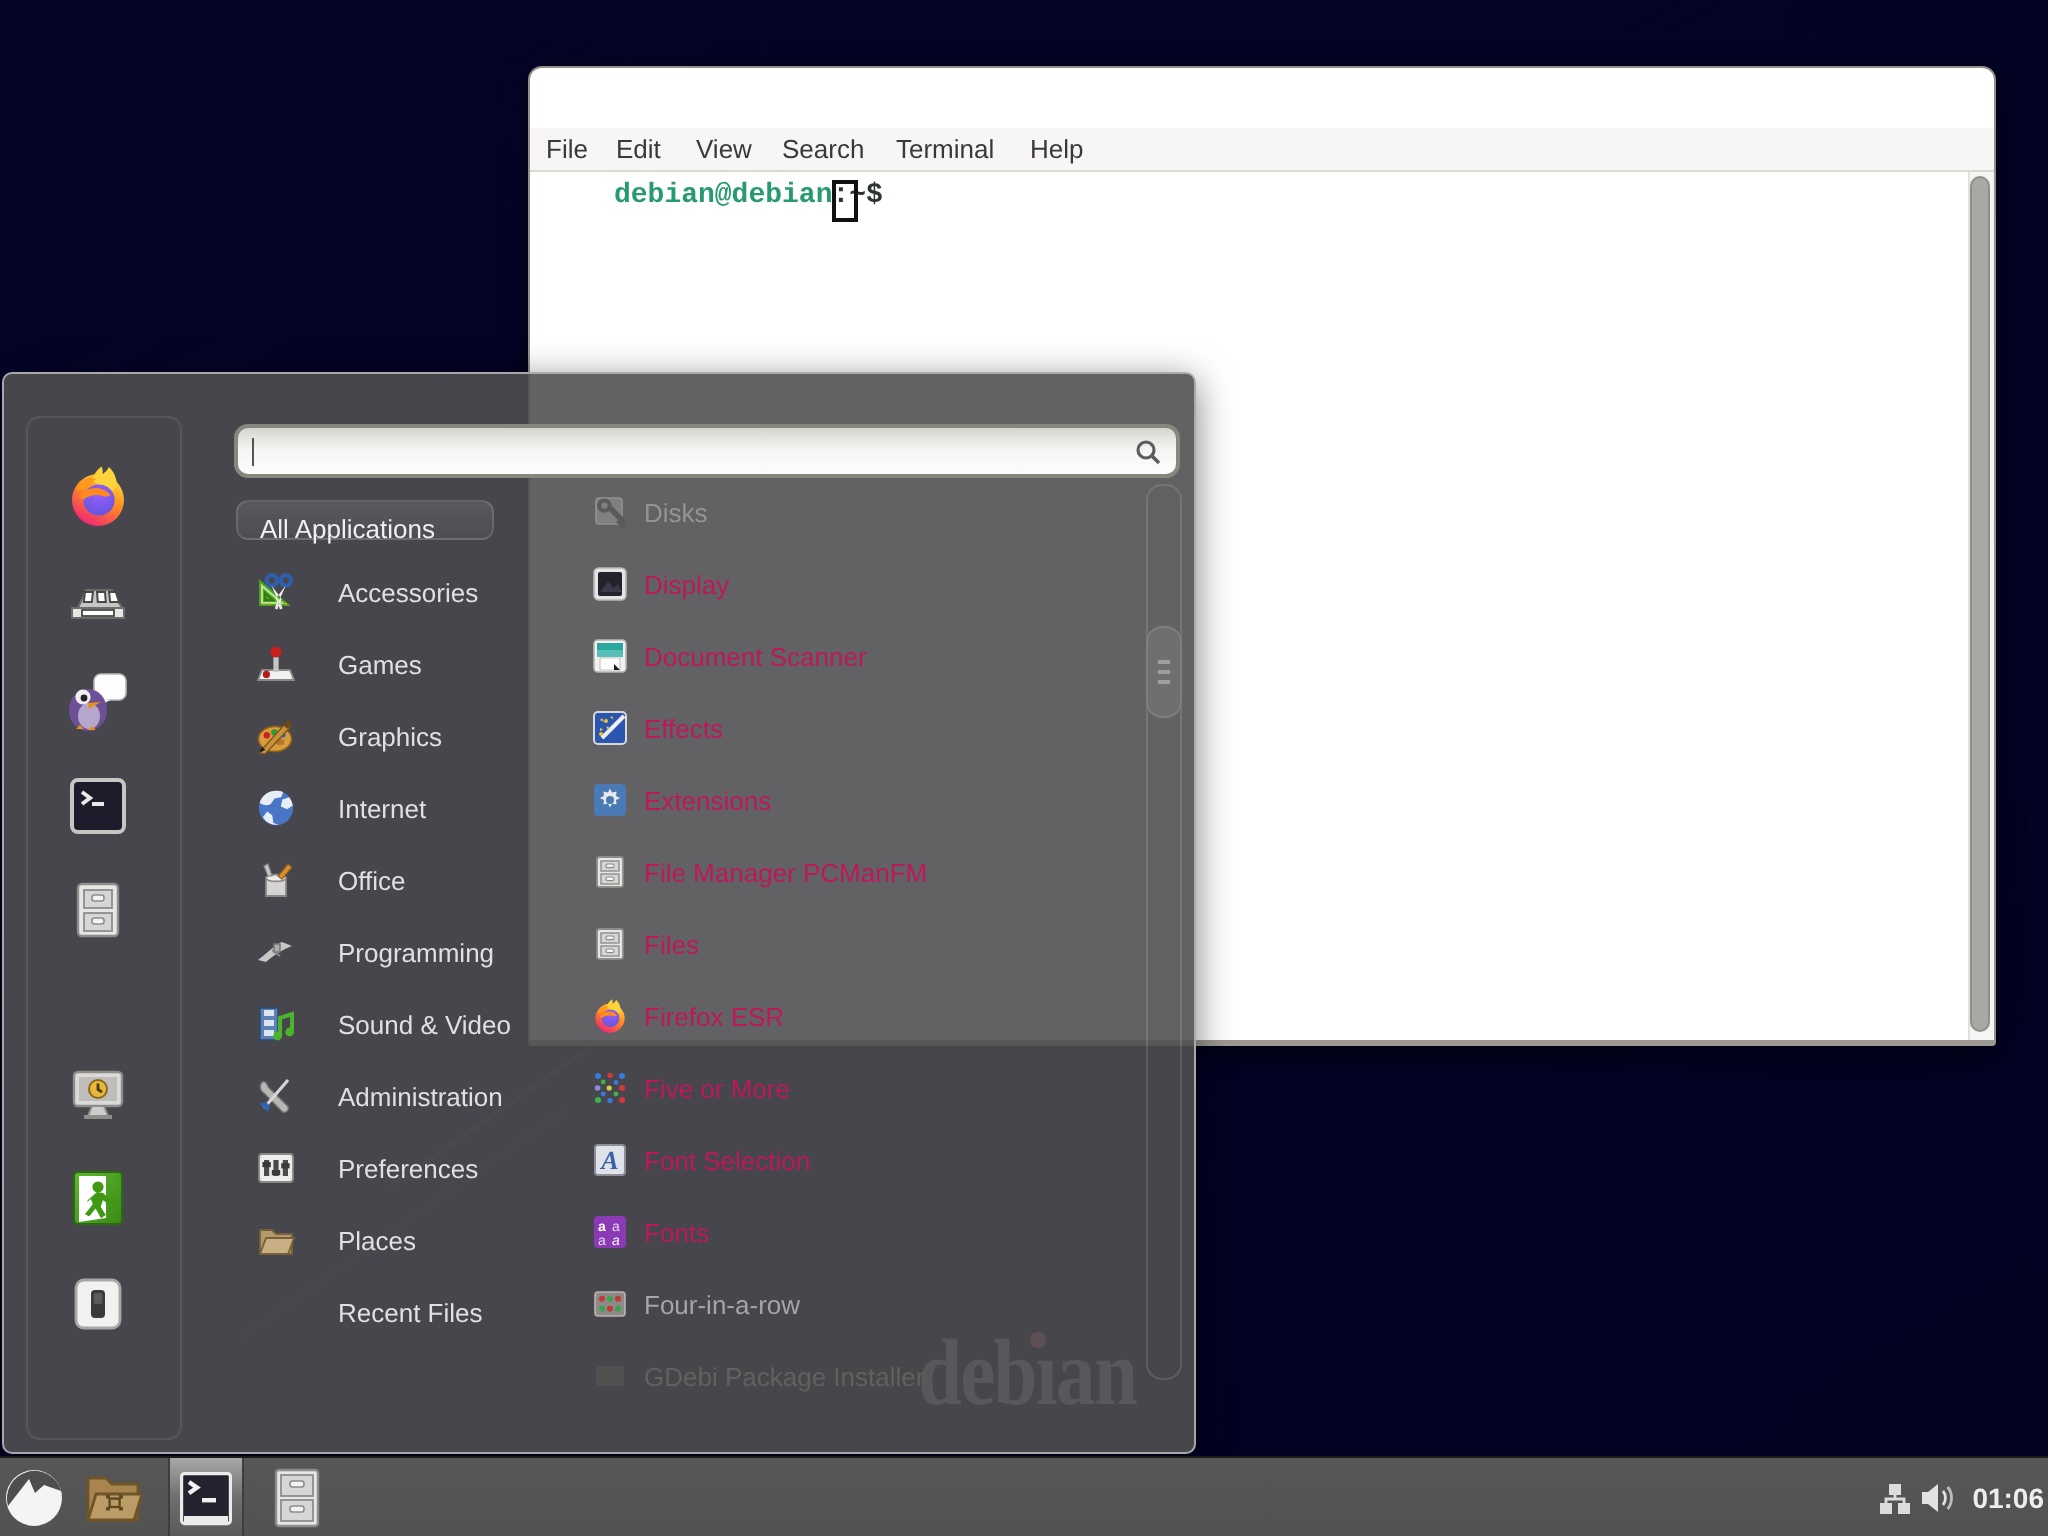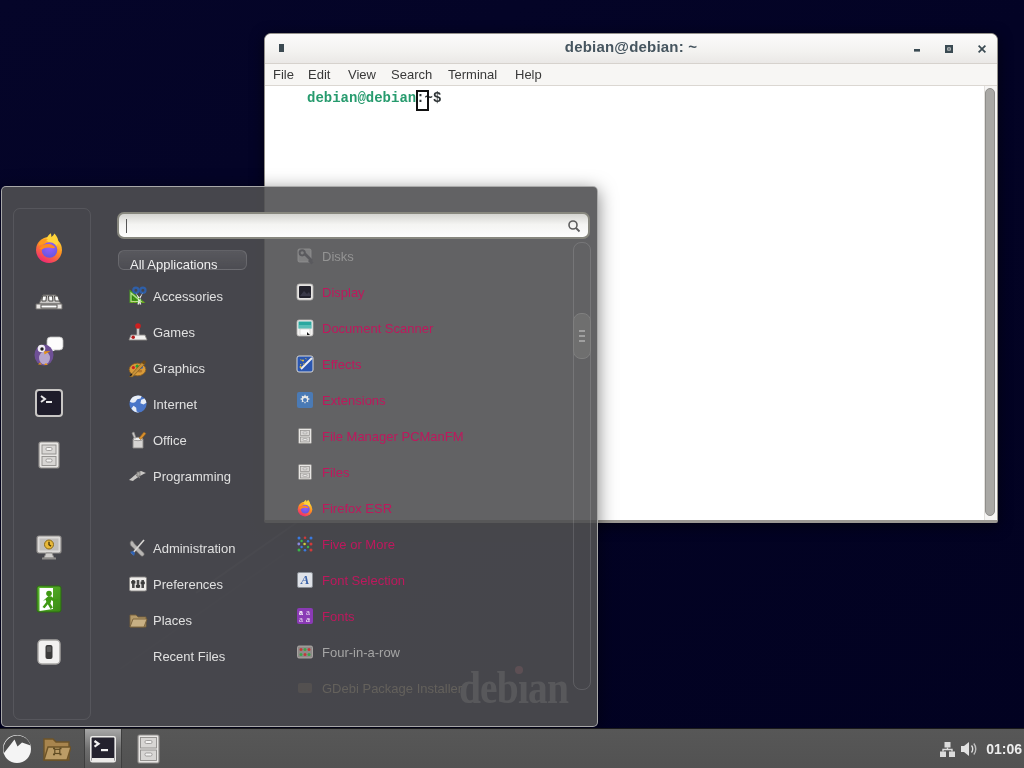--- a/index.html
+++ b/index.html
@@ -49,21 +49,21 @@
           background:linear-gradient(#d4d4d0,#f4f4f2 45%,#fdfdfc);
           border:2px solid #87877e;border-radius:7px;}
   #scur{position:absolute;left:7px;top:5px;width:1px;height:14px;background:#555;}
   #sglass{position:absolute;right:7px;top:5px;}
   #allapps{position:absolute;left:116px;top:63px;width:129px;height:20px;
            background:linear-gradient(rgba(255,255,255,0.10),rgba(255,255,255,0.04));
            border:1px solid rgba(255,255,255,0.13);border-radius:6px;
            font-size:13px;color:#f0f0f0;text-align:left;padding-left:11px;line-height:28px;box-sizing:border-box;}
   .cat{position:absolute;left:125px;width:160px;height:36px;font-size:13px;color:#e0e0e0;}
   .cat .ci{position:absolute;left:1px;top:8px;width:20px;height:20px;}
-  .cat .ct{position:absolute;left:26px;top:11px;}
+  .cat .ct{position:absolute;left:42px;top:11px;}
   .app{position:absolute;left:294px;width:280px;height:36px;font-size:13px;color:#be185d;}
   .app .ai{position:absolute;left:0px;top:9px;width:18px;height:18px;}
   .app .at{position:absolute;left:26px;top:11px;}
   #strack{position:absolute;left:571px;top:55px;width:16px;height:446px;
           border:1px solid rgba(255,255,255,0.13);border-radius:8px;}
   #sthumb{position:absolute;left:571px;top:126px;width:16px;height:44px;background:#6f6f6f;
           border:1px solid #7f7f7f;border-radius:8px;}
   #sthumb .dots{position:absolute;left:5px;top:16px;width:6px;height:12px;
      background:repeating-linear-gradient(#9f9f9f 0 2px, transparent 2px 5px);}
 
@@ -77,34 +77,20 @@
 </style>
 </head>
 <body>
 
   <div class="wline" style="left:196px;top:592px;width:150px;transform:rotate(-35deg);"></div>
   <div class="wline" style="left:120px;top:668px;width:200px;transform:rotate(-35deg);opacity:.4;"></div>
   <div id="wm">debıan</div>
   <div id="wmdot"></div>
 
   <div id="term">
-    <div id="ttl">
-      <div class="title">debian@debian: ~</div>
-      <div id="ticon"></div>
-      <svg class="wbtn" style="right:76px;" width="8" height="8" viewBox="0 0 8 8">
-        <rect x="1" y="4" width="6" height="2.6" fill="#3a4a52"></rect>
-      </svg>
-      <svg class="wbtn" style="right:44px;" width="8" height="8" viewBox="0 0 8 8">
-        <path d="M0 0h8v8H0z M2.4 2.4v3.2h3.2V2.4z" fill="#3a4a52" fill-rule="evenodd"></path>
-        <rect x="3.2" y="3.2" width="1.6" height="1.6" fill="#3a4a52"></rect>
-      </svg>
-      <svg class="wbtn" style="right:11px;" width="8" height="8" viewBox="0 0 8 8">
-        <path d="M1.2 0l2.8 2.8L6.8 0 8 1.2 5.2 4 8 6.8 6.8 8 4 5.2 1.2 8 0 6.8 2.8 4 0 1.2z" fill="#3a4a52"></path>
-      </svg>
-    </div>
     <div id="tmenu">
       <span style="left:8px;">File</span>
       <span style="left:43px;">Edit</span>
       <span style="left:83px;">View</span>
       <span style="left:126px;">Search</span>
       <span style="left:183px;">Terminal</span>
       <span style="left:250px;">Help</span>
     </div>
     <div id="tbody">
       <div id="prompt"><span class="g">debian@debian</span>:~$</div>
@@ -182,20 +168,32 @@
       </svg>
       <span class="ct">Office</span>
     </div>
     <div class="cat" style="top:271px;">
       <svg class="ci" viewBox="0 0 20 20">
         <path d="M1 14c4-3 9-8 12-9l5 2c-3 1-10 5-13 8z" fill="#c9c7c5" stroke="#77757" stroke-width="0.8"></path>
         <path d="M8 9l4 3" stroke="#8a8886" stroke-width="1"></path>
         <rect x="9" y="6" width="3" height="4" fill="#aeacaa" stroke="#777573" stroke-width="0.7"></rect>
       </svg>
       <span class="ct">Programming</span>
+    </div>
+    <div class="cat" style="top:307px;">
+      <svg class="ci" viewBox="0 0 20 20">
+        <rect x="2" y="2" width="9" height="16" fill="#5b82b5" stroke="#2f4a6e" stroke-width="0.8"></rect>
+        <rect x="4" y="3" width="5" height="3" fill="#dce6f2"></rect>
+        <rect x="4" y="8" width="5" height="3" fill="#dce6f2"></rect>
+        <rect x="4" y="13" width="5" height="3" fill="#dce6f2"></rect>
+        <path d="M12 16V7l6-2v9" stroke="#4ab52a" stroke-width="2" fill="none"></path>
+        <circle cx="10.8" cy="16" r="2.2" fill="#4ab52a"></circle>
+        <circle cx="16.8" cy="14" r="2.2" fill="#4ab52a"></circle>
+      </svg>
+      <span class="ct">Sound &amp; Video</span>
     </div>
     <div class="cat" style="top:343px;">
       <svg class="ci" viewBox="0 0 20 20">
         <path d="M3 3c-1.6 1.8-1 4.4.8 5.4l9 9.2c.7.8 2 .8 2.8 0 .8-.8.8-2 0-2.8l-9.2-9C5.6 4 4.6 2.2 3 3z" fill="#b8b6b4" stroke="#6e6c6a" stroke-width="0.7"></path>
         <path d="M16 2L4 16" stroke="#d8d6d4" stroke-width="1.6"></path>
         <path d="M2 14l4 4 1-3-2-2z" fill="#2f63b5"></path>
       </svg>
       <span class="ct">Administration</span>
     </div>
     <div class="cat" style="top:379px;">

